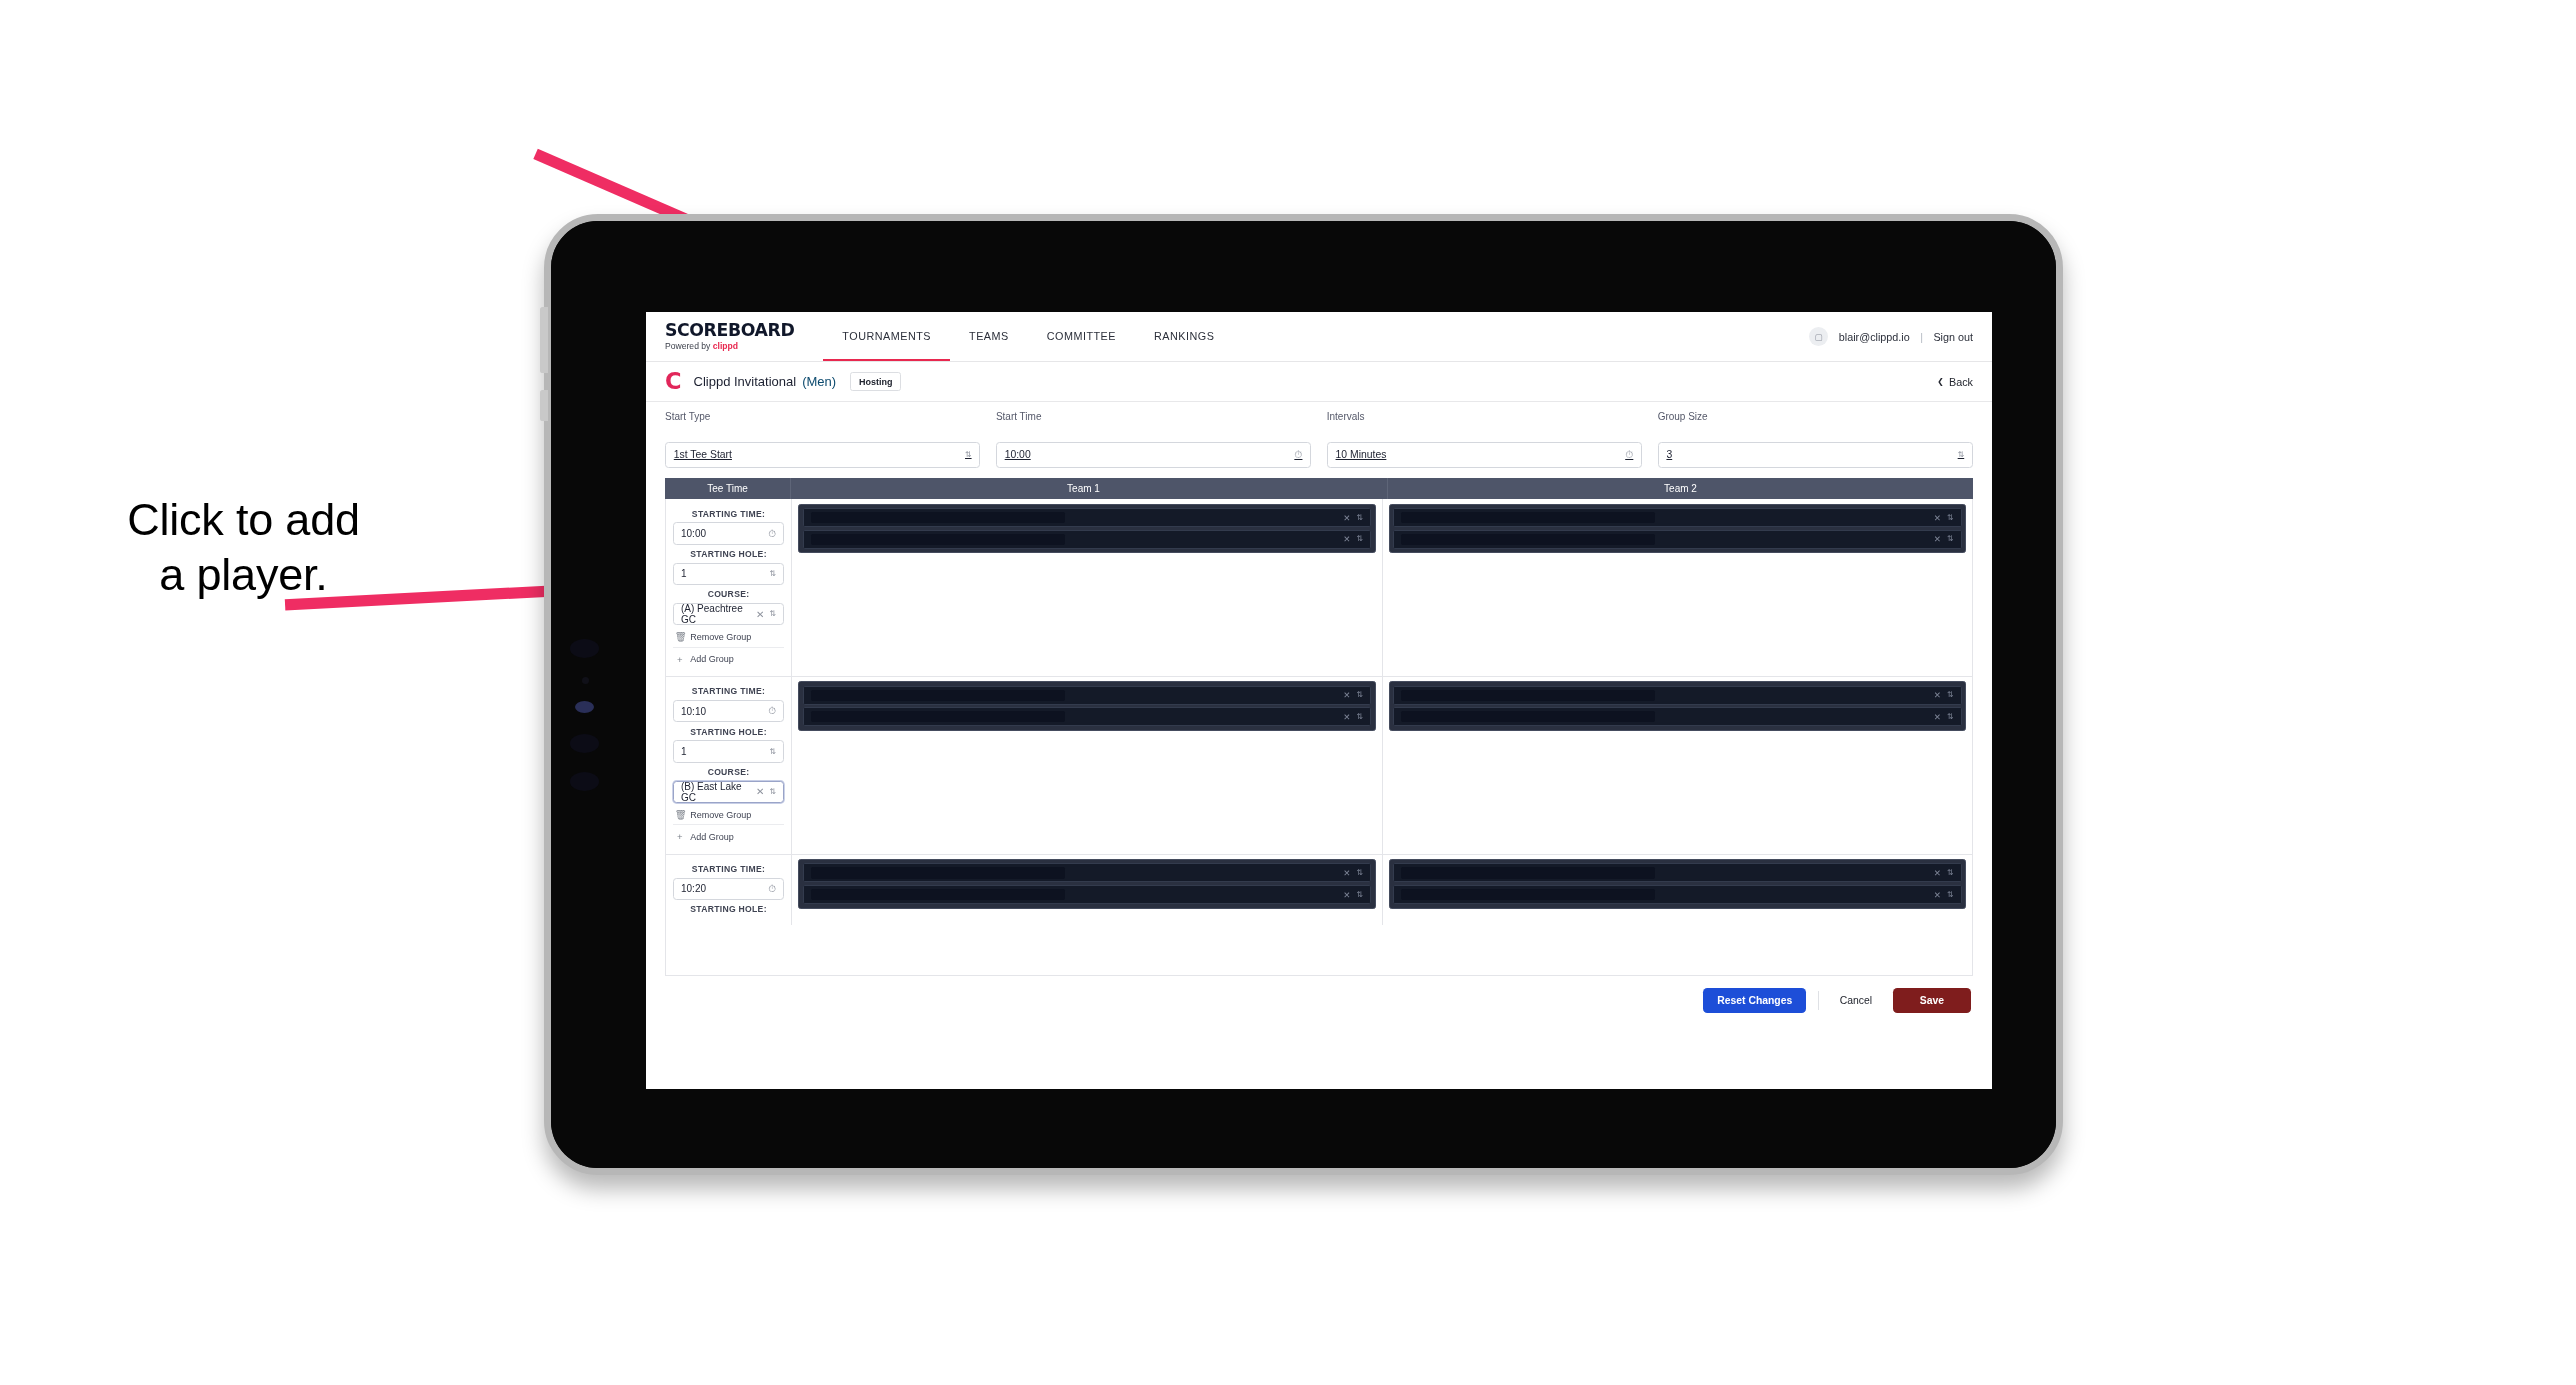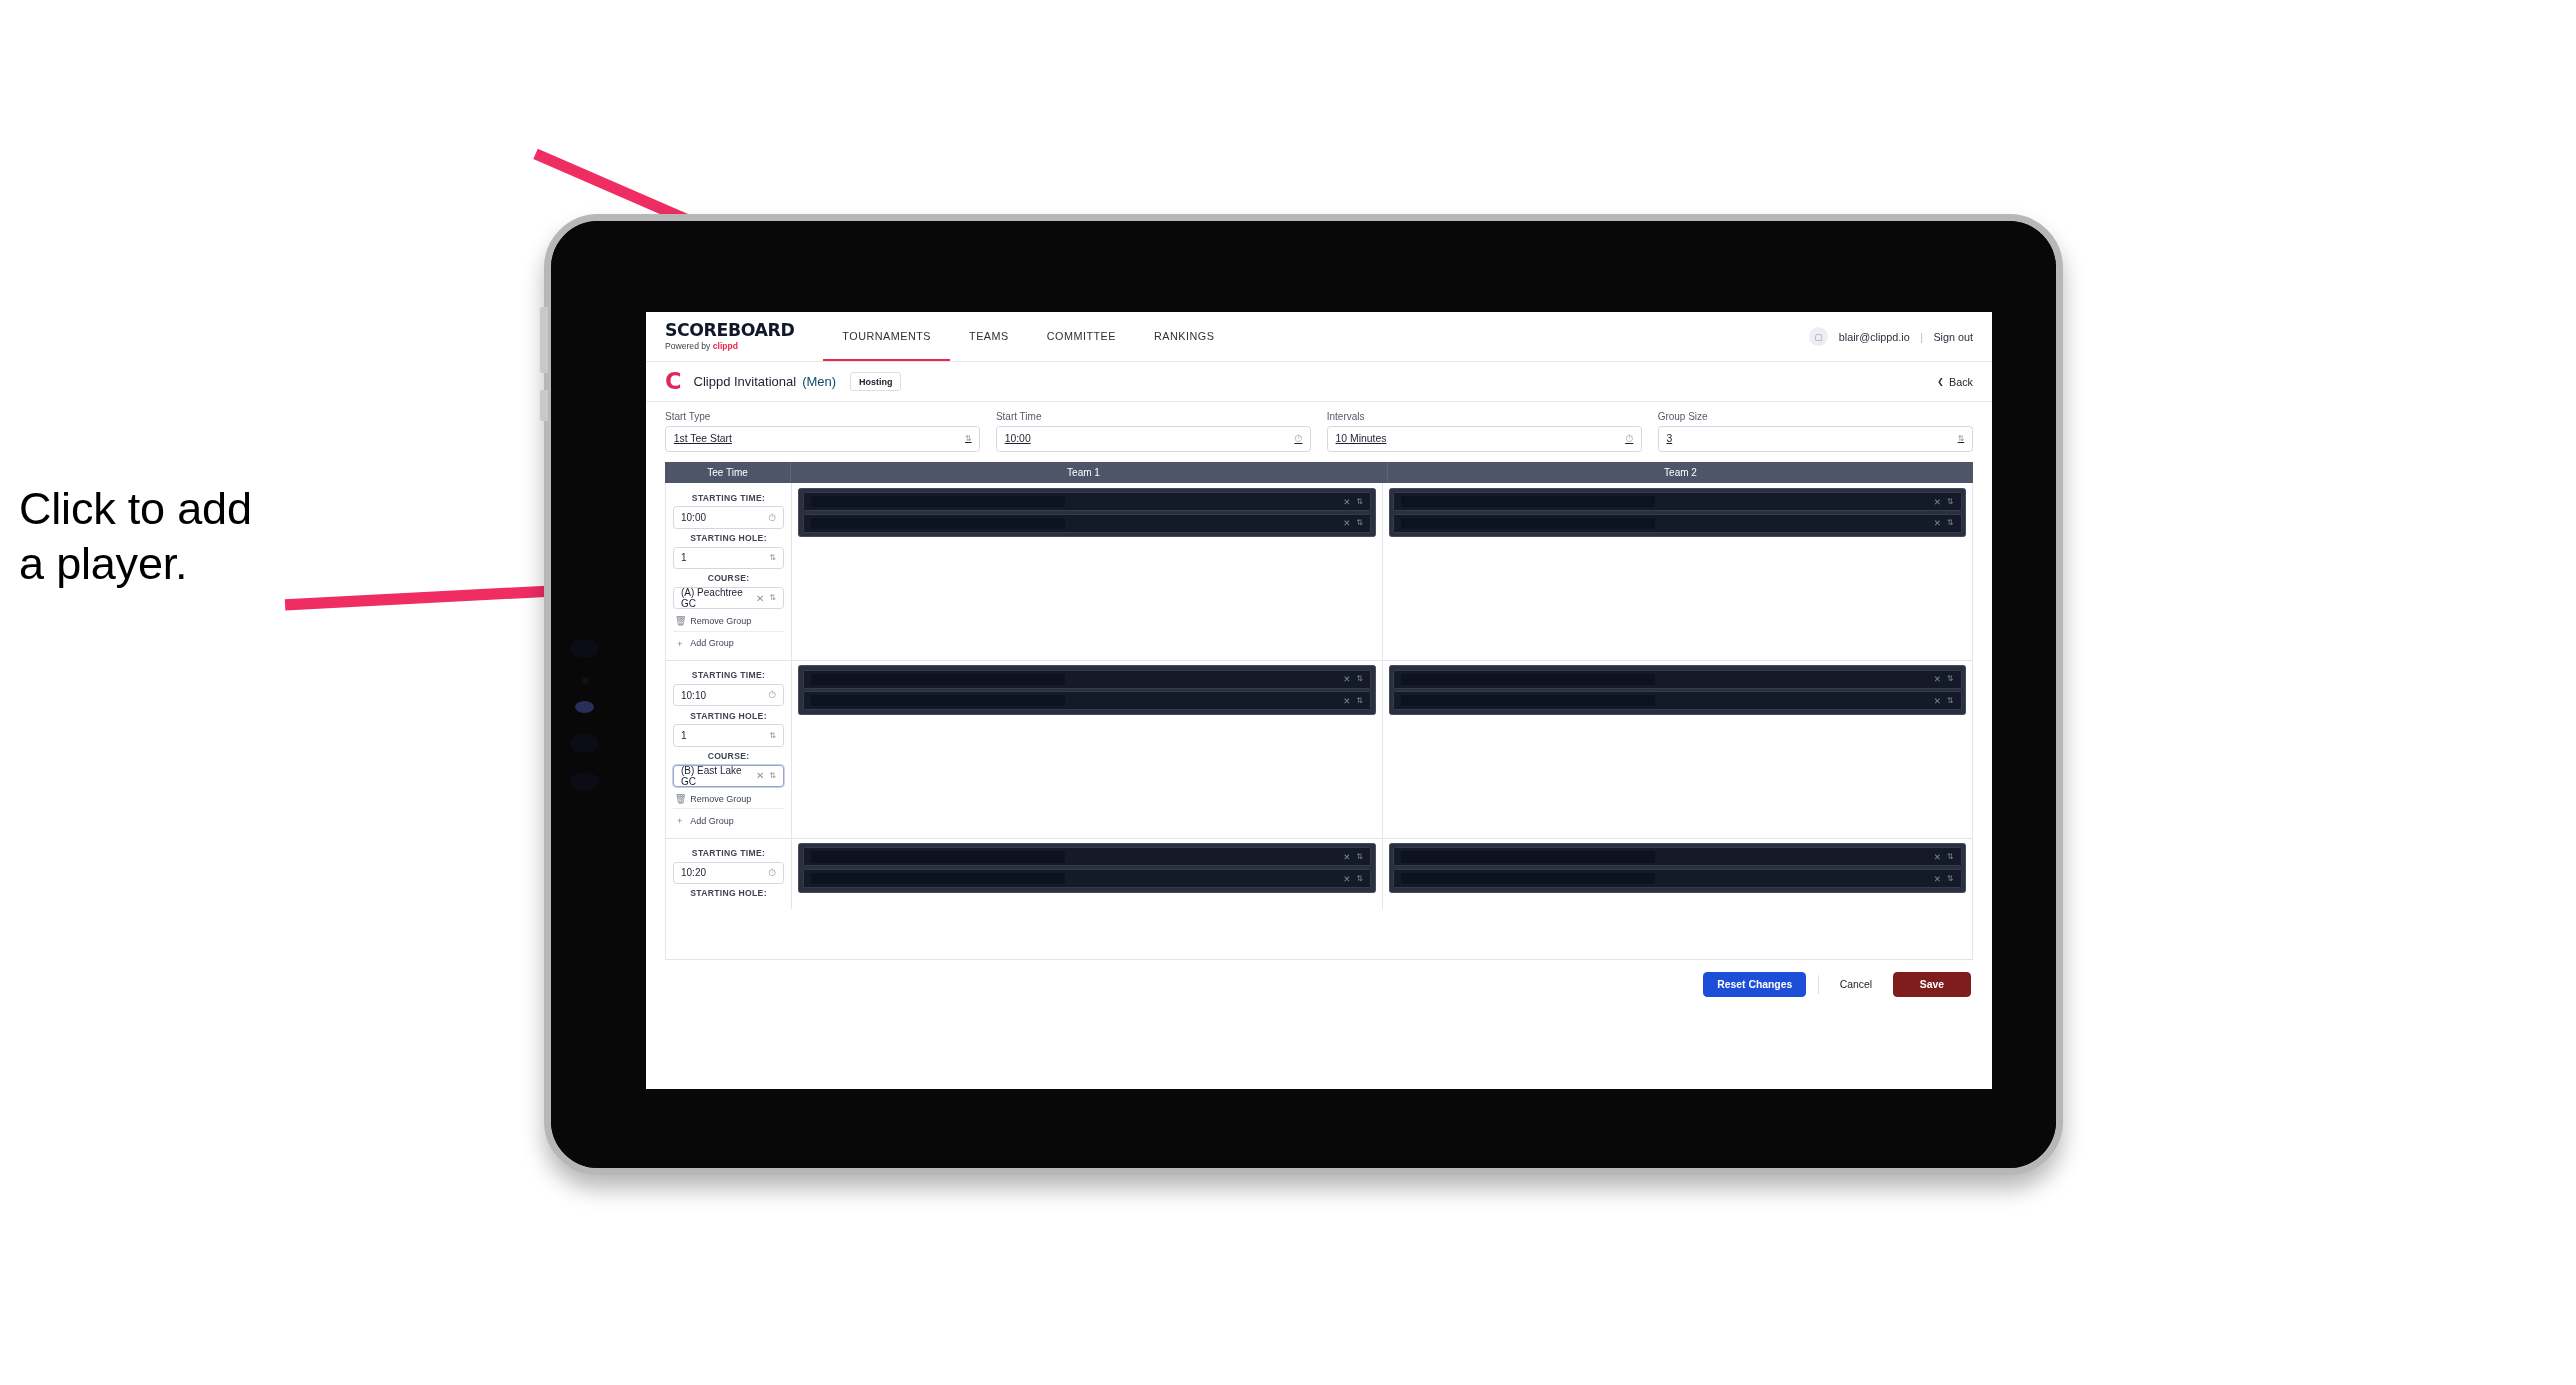--- a/index.html
+++ b/index.html
@@ -15,21 +15,21 @@
   .annot {
     position: absolute;
     font-family: "Liberation Sans", sans-serif;
     font-size: 45px;
     line-height: 1.22;
     color: #000;
     letter-spacing: -0.2px;
     white-space: pre-line;
   }
   #annot-college { left: 10.4px; top: 31px; width: 518px; }
-  #annot-player  { left: 19px; top: 482px; width: 449px; }
+  #annot-player  { left: 19px; top: 493px; width: 449px; text-align: center; }
 
   .arrow-svg { position: absolute; left: 0; top: 0; width: 2576px; height: 1386px; pointer-events: none; }
 
   
   #tablet {
     position: absolute;
     left: 544px; top: 214px;
     width: 1519px; height: 961px;
     background: #0a0a0a;
     border-radius: 54px;
@@ -77,21 +77,21 @@
   
   #tourbar { height:40px; display:flex; align-items:center; padding:0 19px; border-bottom:0.9px solid #e8e8ea; background:#fff; }
   .c-logo { font-family:"DejaVu Sans", sans-serif; font-weight:700; font-size:22.5px; color:#e1265a; line-height:1; margin-right:12px; }
   .t-name { font-size:13px; color:#1c2030; }
   .t-gender { font-size:13px; color:#0c4a6e; margin-left:6px; }
   .t-badge { margin-left:14px; border:0.9px solid #dcdee2; border-radius:2.6px; padding:3.5px 7.8px; font-size:9px; font-weight:700; color:#20242f; }
   #backbtn { margin-left:auto; display:flex; align-items:center; gap:5.2px; font-size:10.8px; color:#23262f; cursor:pointer; }
 
   
   #formrow { display:flex; gap:15.5px; padding:8.6px 19px 10.4px 19px; background:#fff; }
-  .field { flex:1; display:flex; flex-direction:column; }
+  .field { flex:1; display:flex; flex-direction:column;gap:16px; }
   .field-label { font-size:10px; color:#55596a; margin-bottom:4.3px; }
   .field-box {
     height:26px; border:0.9px solid #d4d7dd; border-radius:3.5px; background:#fff;
     display:flex; align-items:center; padding:0 7.8px; font-size:10.4px; color:#1d2130;text-decoration:underline;
   }
   .field-box .ficon { margin-left:auto; color:#8d929d; display:flex; align-items:center; }
 
   
   #tblhead { display:flex; background:#4e5569; color:#fff; height:21px; align-items:stretch; margin:0 19px; }
   .th { display:flex; align-items:center; justify-content:center; font-size:10px; }

